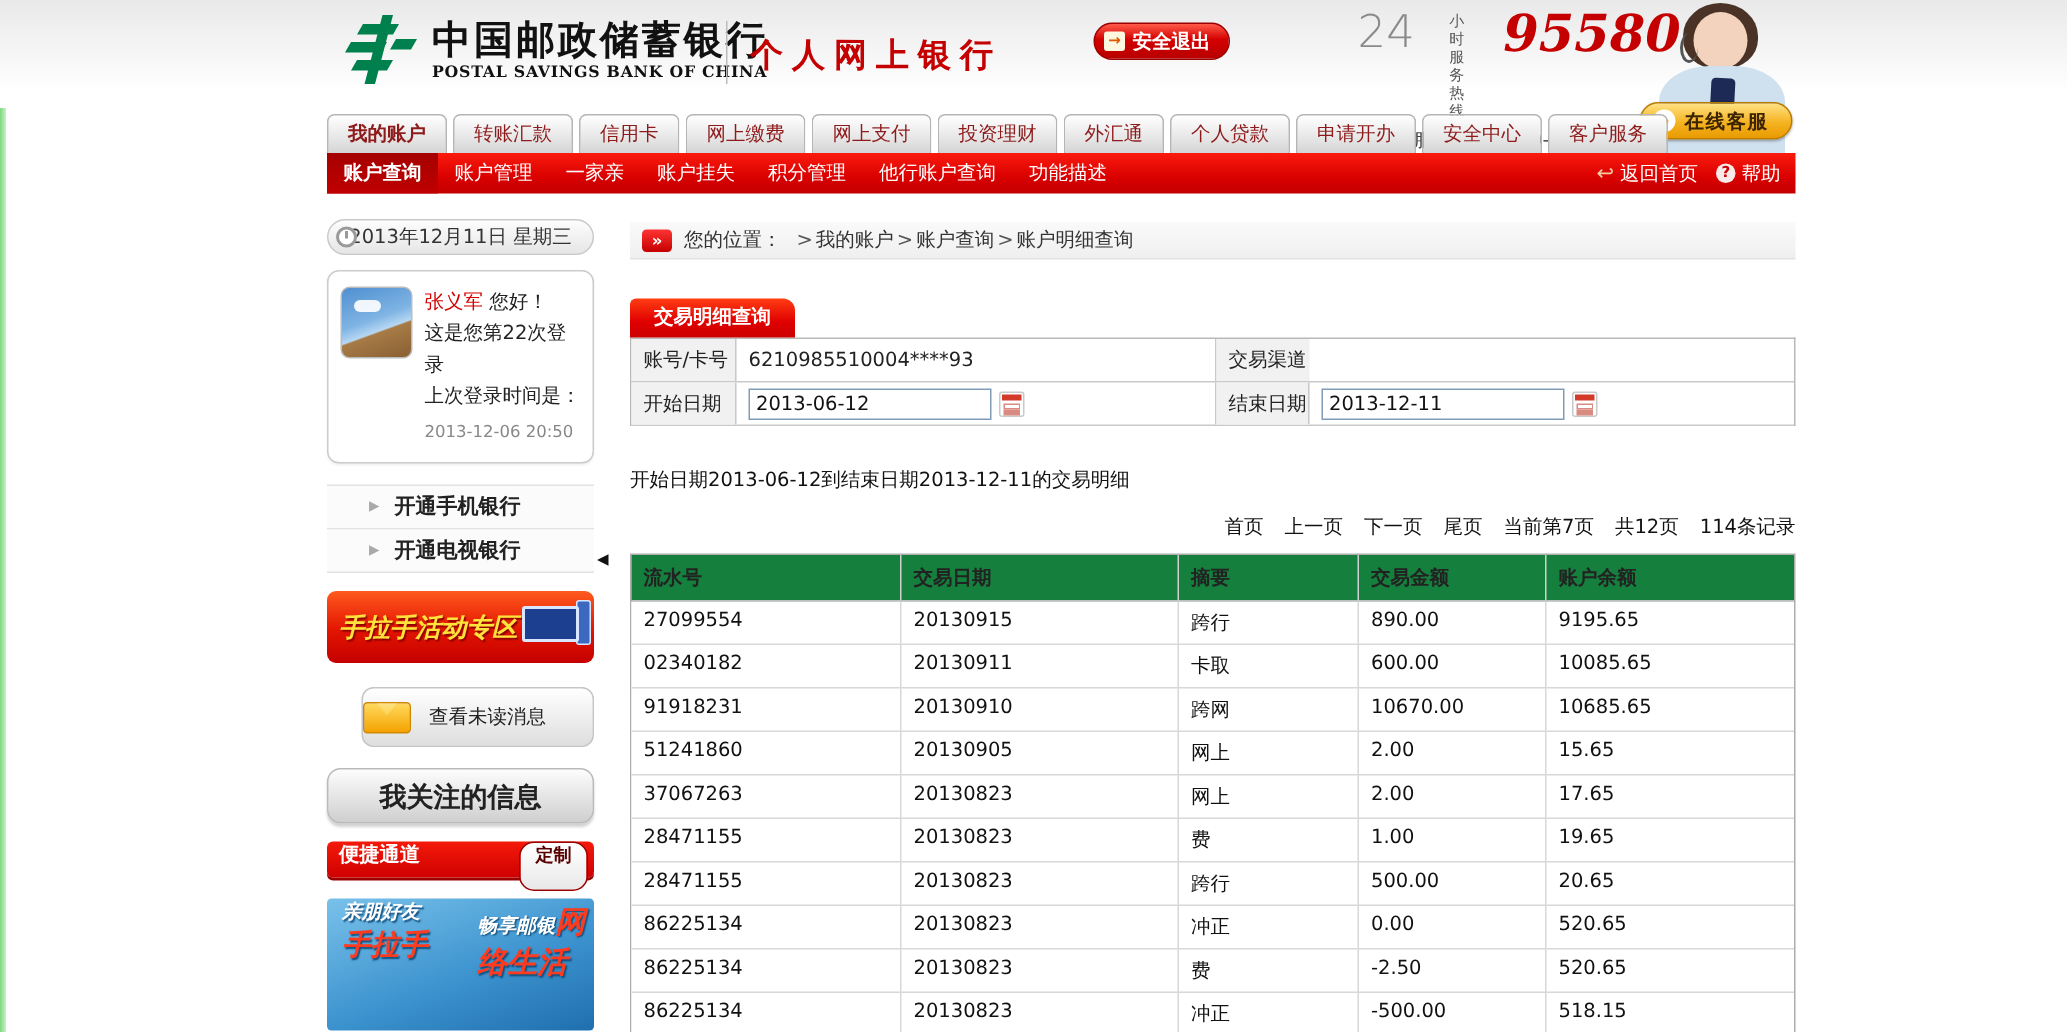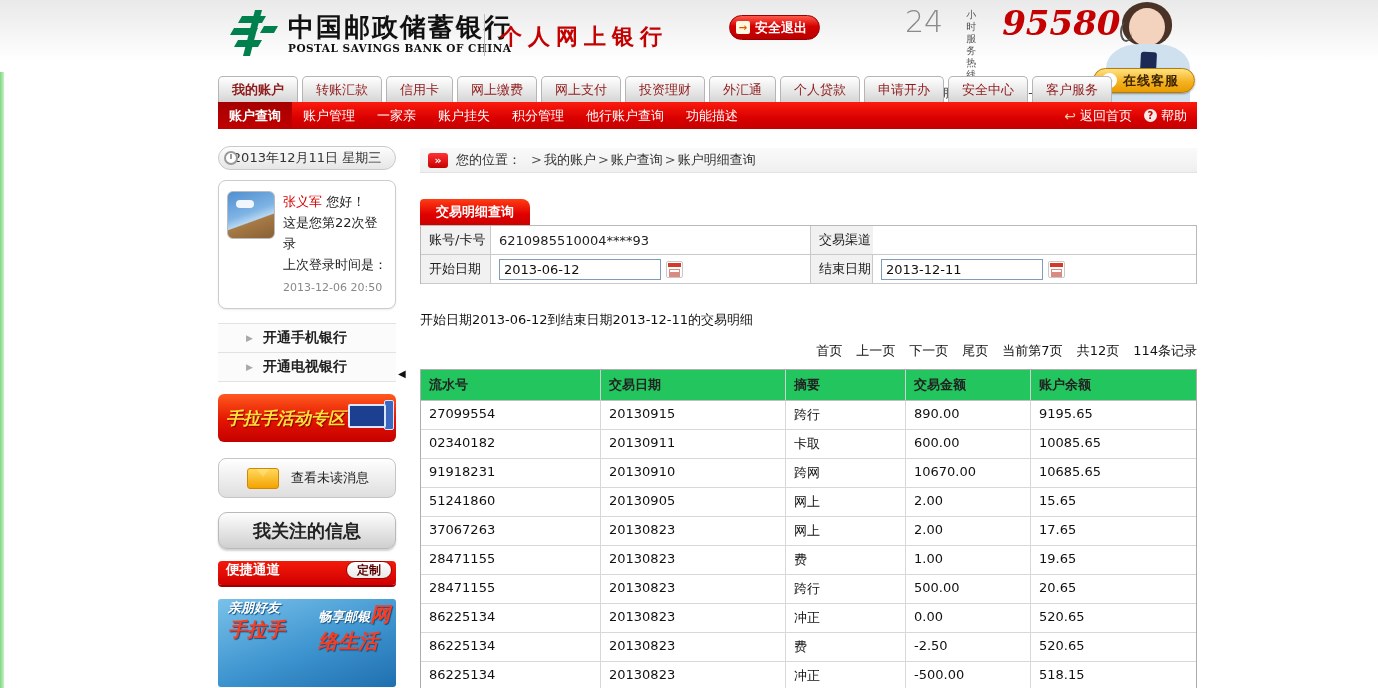--- a/index.html
+++ b/index.html
@@ -93,36 +93,36 @@
 
   .promo-banner { margin-top:12px; height:48px; border-radius:6px; position:relative; overflow:hidden;
     background:linear-gradient(#ff5a1e,#e31400 55%,#c40000); display:flex; align-items:center; padding-left:8px; cursor:pointer; }
   .promo-text { color:#ffe23c; font-size:17px; font-weight:bold; font-style:italic; text-shadow:1px 1px 1px #8a0000; white-space:nowrap; }
   .promo-tv { position:absolute; right:10px; top:10px; width:38px; height:24px; background:#1d3f8f; border:2px solid #d9e6ff; border-radius:2px; }
   .promo-tv2 { position:absolute; right:2px; top:6px; width:10px; height:30px; background:#3c68c0; border:1px solid #d9e6ff; border-radius:2px; }
 
   .collapse-arrow { position:absolute; left:180px; top:222px; color:#111; font-size:10px; cursor:pointer; }
 
   .unread-btn { margin-top:16px; height:40px; border:1px solid #c5c5c5; border-radius:8px;
-    background:linear-gradient(#ffffff,#dedede); display:flex; align-items:center; gap:12px; padding-left:28px; cursor:pointer; }
+    background:linear-gradient(#ffffff,#dedede); display:flex; align-items:center; gap:12px; padding-left:0; cursor:pointer;margin-left:23px; }
   .mail-ic { width:32px; height:21px; border-radius:3px; border:1px solid #cf8800;
     background:linear-gradient(#ffd95e,#f4a300); position:relative; overflow:hidden; }
   .mail-ic::after { content:""; position:absolute; left:2px; top:-8px; width:26px; height:16px;
     background:linear-gradient(#fff0b8,#ffd24d); transform:rotate(0.001deg); clip-path:polygon(0 0,100% 0,50% 100%); }
   .unread-label { font-size:13px; color:#222; }
 
   .followed-btn { margin-top:14px; height:37px; border:1px solid #b9b9b9; border-radius:9px;
     background:linear-gradient(#fdfdfd,#cfcfcf); display:flex; align-items:center; justify-content:center;
     font-size:18px; font-weight:bold; color:#222; cursor:pointer; box-shadow:0 2px 2px rgba(0,0,0,0.18); }
 
   .quick-bar { margin-top:12px; height:24px; border-radius:4px; background:linear-gradient(#f41a0a,#cf0000);
     display:flex; justify-content:space-between; padding:0 4px 0 8px;
     box-shadow:0 2px 0 #9d0000; }
   .quick-label { color:#fff; font-size:13.5px; font-weight:bold; }
-  .customize-btn { height:18px; padding:0 10px; border-radius:10px; background:linear-gradient(#ffffff,#e8e8e8);
+  .customize-btn { height:33px; padding:0 10px; border-radius:10px; background:linear-gradient(#ffffff,#e8e8e8);
     border:1px solid #9d0000; color:#5a0000; font-size:12px; font-weight:bold; line-height:16px; cursor:pointer; }
 
   .ad-blue { margin-top:14px; height:88px; border-radius:3px;
     background:linear-gradient(160deg,#79c1ea,#3d94cf 55%,#1f6fae); position:relative; overflow:hidden;
     display:flex; flex-direction:row; justify-content:center; padding-left:10px; cursor:pointer; }
   .ad-blue .l1 { font-size:13px; font-weight:bold; font-style:italic; color:#fff; text-shadow:1px 1px 1px #14507e; }
   .ad-blue .l1 b { color:#ff3b1f; font-size:19px; }
   .ad-blue .l2 { font-size:13px; font-weight:bold; font-style:italic; color:#fff; margin:2px 0 0 26px; text-shadow:1px 1px 1px #14507e; }
   .ad-blue .l2 b { color:#ff3b1f; font-size:20px; }
 
@@ -154,21 +154,21 @@
   .select-value { padding:0 4px; font-size:13px; min-width:32px; }
   .select-arrow { width:17px; height:19px; background:linear-gradient(#d7e9fb,#9ec6ef); border-left:1px solid #7f9db9;
     font-size:8px; color:#1a1a1a; display:flex; align-items:center; justify-content:center; }
 
   .summary-line { margin-top:27px; font-size:13px; color:#111; }
   .pagination { margin-top:13px; display:flex; justify-content:flex-end; gap:14px; font-size:13px; color:#111; }
   .pg-link { cursor:pointer; }
   .pg-status { cursor:default; }
 
   .results-table { margin-top:9px; width:777px; border:1px solid #adadad; }
-  .results-head { display:grid; grid-template-columns:180px 185px 120px 125px 165px; background:#22c55e; }
+  .results-head { display:grid; grid-template-columns:180px 185px 120px 125px 165px; background:#15803d; }
   .results-head .th { font-weight:bold; font-size:13px; padding:6px 0 6px 8px; border-right:1px solid #cfcfcf; border-bottom:1px solid #bfbfbf; }
   .results-head .th:last-child { border-right:none; }
   .tr { display:grid; grid-template-columns:180px 185px 120px 125px 165px; background:#fff; }
   .tr .td { font-size:13px; padding:5px 0 5px 8px; border-right:1px solid #d8d8d8; border-bottom:1px solid #d8d8d8; color:#111; }
   .tr .td:last-child { border-right:none; }
   .tr:last-child .td { border-bottom:none; }
 </style>
 </head>
 <body>
 

